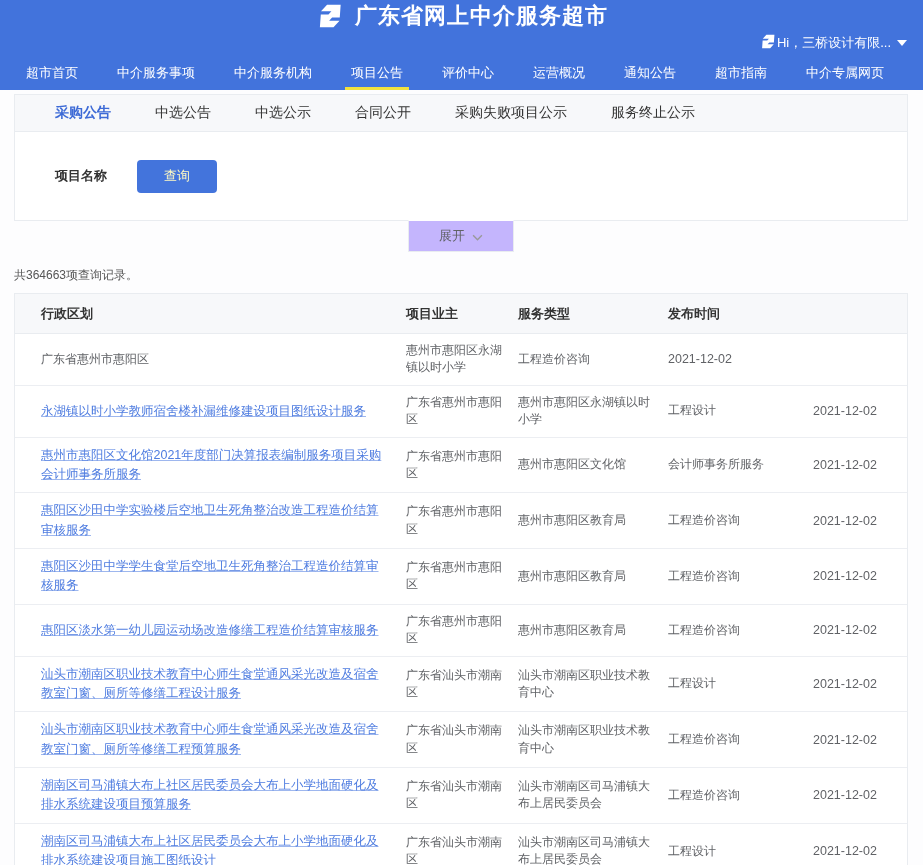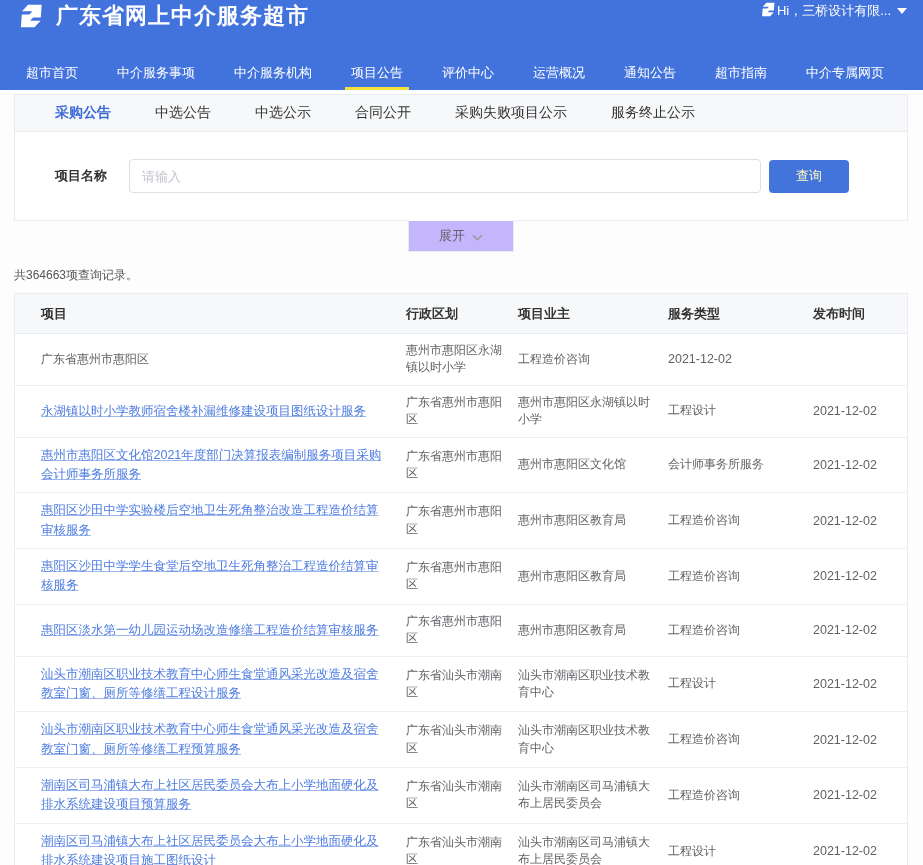--- a/index.html
+++ b/index.html
@@ -1,21 +1,21 @@
 <!DOCTYPE html>
 <html><head>
 <meta charset="utf-8">
 <style>
   * { box-sizing: border-box; margin: 0; padding: 0; }
   html,body { width: 923px; height: 865px; overflow: hidden; background: #fdfdfe;
               font-family: "Liberation Sans", "DejaVu Sans", sans-serif; }
 
   
   .topbar { background: #4273dc; height: 90px; }
-  .topbar-row1 { height: 56px; display: flex; align-items: flex-start; padding: 0 16px 0 14px; }
+  .topbar-row1 { height: 56px; display: flex; align-items: center; padding: 0 16px 0 14px; flex-direction: column; }
   .brand { display: flex; align-items: center; gap: 10px; cursor: pointer; }
   .brand svg { display: block; }
   .site-title { color: #fff; font-size: 22px; font-weight: bold; letter-spacing: 1px; }
   .userbox { margin-left: auto; display: flex; align-items: center; gap: 0; color: #fff; font-size: 13px; }
   .caret-down { width: 0; height: 0; border-left: 5px solid transparent; border-right: 5px solid transparent;
                 border-top: 6px solid #fff; margin-left: 6px; }
 
   
   .navrow { height: 34px; display: flex; align-items: stretch; padding: 0 16px 0 14px; }
   .nav-items { display: flex; align-items: stretch; }
@@ -128,41 +128,39 @@
     <div class="tab-strip" id="tab-strip">
         <div class="tab active">采购公告</div>
         <div class="tab">中选公告</div>
         <div class="tab">中选公示</div>
         <div class="tab">合同公开</div>
         <div class="tab">采购失败项目公示</div>
         <div class="tab">服务终止公示</div>
       </div>
     <div class="filter-body">
       <span class="filter-label">项目名称</span>
-      <input class="filter-input" type="text" placeholder="请输入" style="">
       <button class="query-btn">查询</button>
     </div>
   </section>
 
   <div class="expand-wrap">
     <button class="expand-btn">
       <span>展开</span>
       <span>
         <svg width="11" height="7" viewBox="0 0 12 8" fill="none" stroke="#999" stroke-width="1.6">
           <polyline points="1,1.5 6,6.5 11,1.5"></polyline>
         </svg>
       </span>
     </button>
   </div>
 
   <p class="summary">共364663项查询记录。</p>
 
   <section class="panel results-table">
     <div class="grid-row t-head" id="t-head">
-        <div class="th">项目</div>
         <div class="th">行政区划</div>
         <div class="th">项目业主</div>
         <div class="th">服务类型</div>
         <div class="th">发布时间</div>
       </div>
     <div id="t-body">
         <div class="grid-row t-row">
           <div class="cell">广东省惠州市惠阳区</div>
           <div class="cell">惠州市惠阳区永湖镇以时小学</div>
           <div class="cell">工程造价咨询</div>

